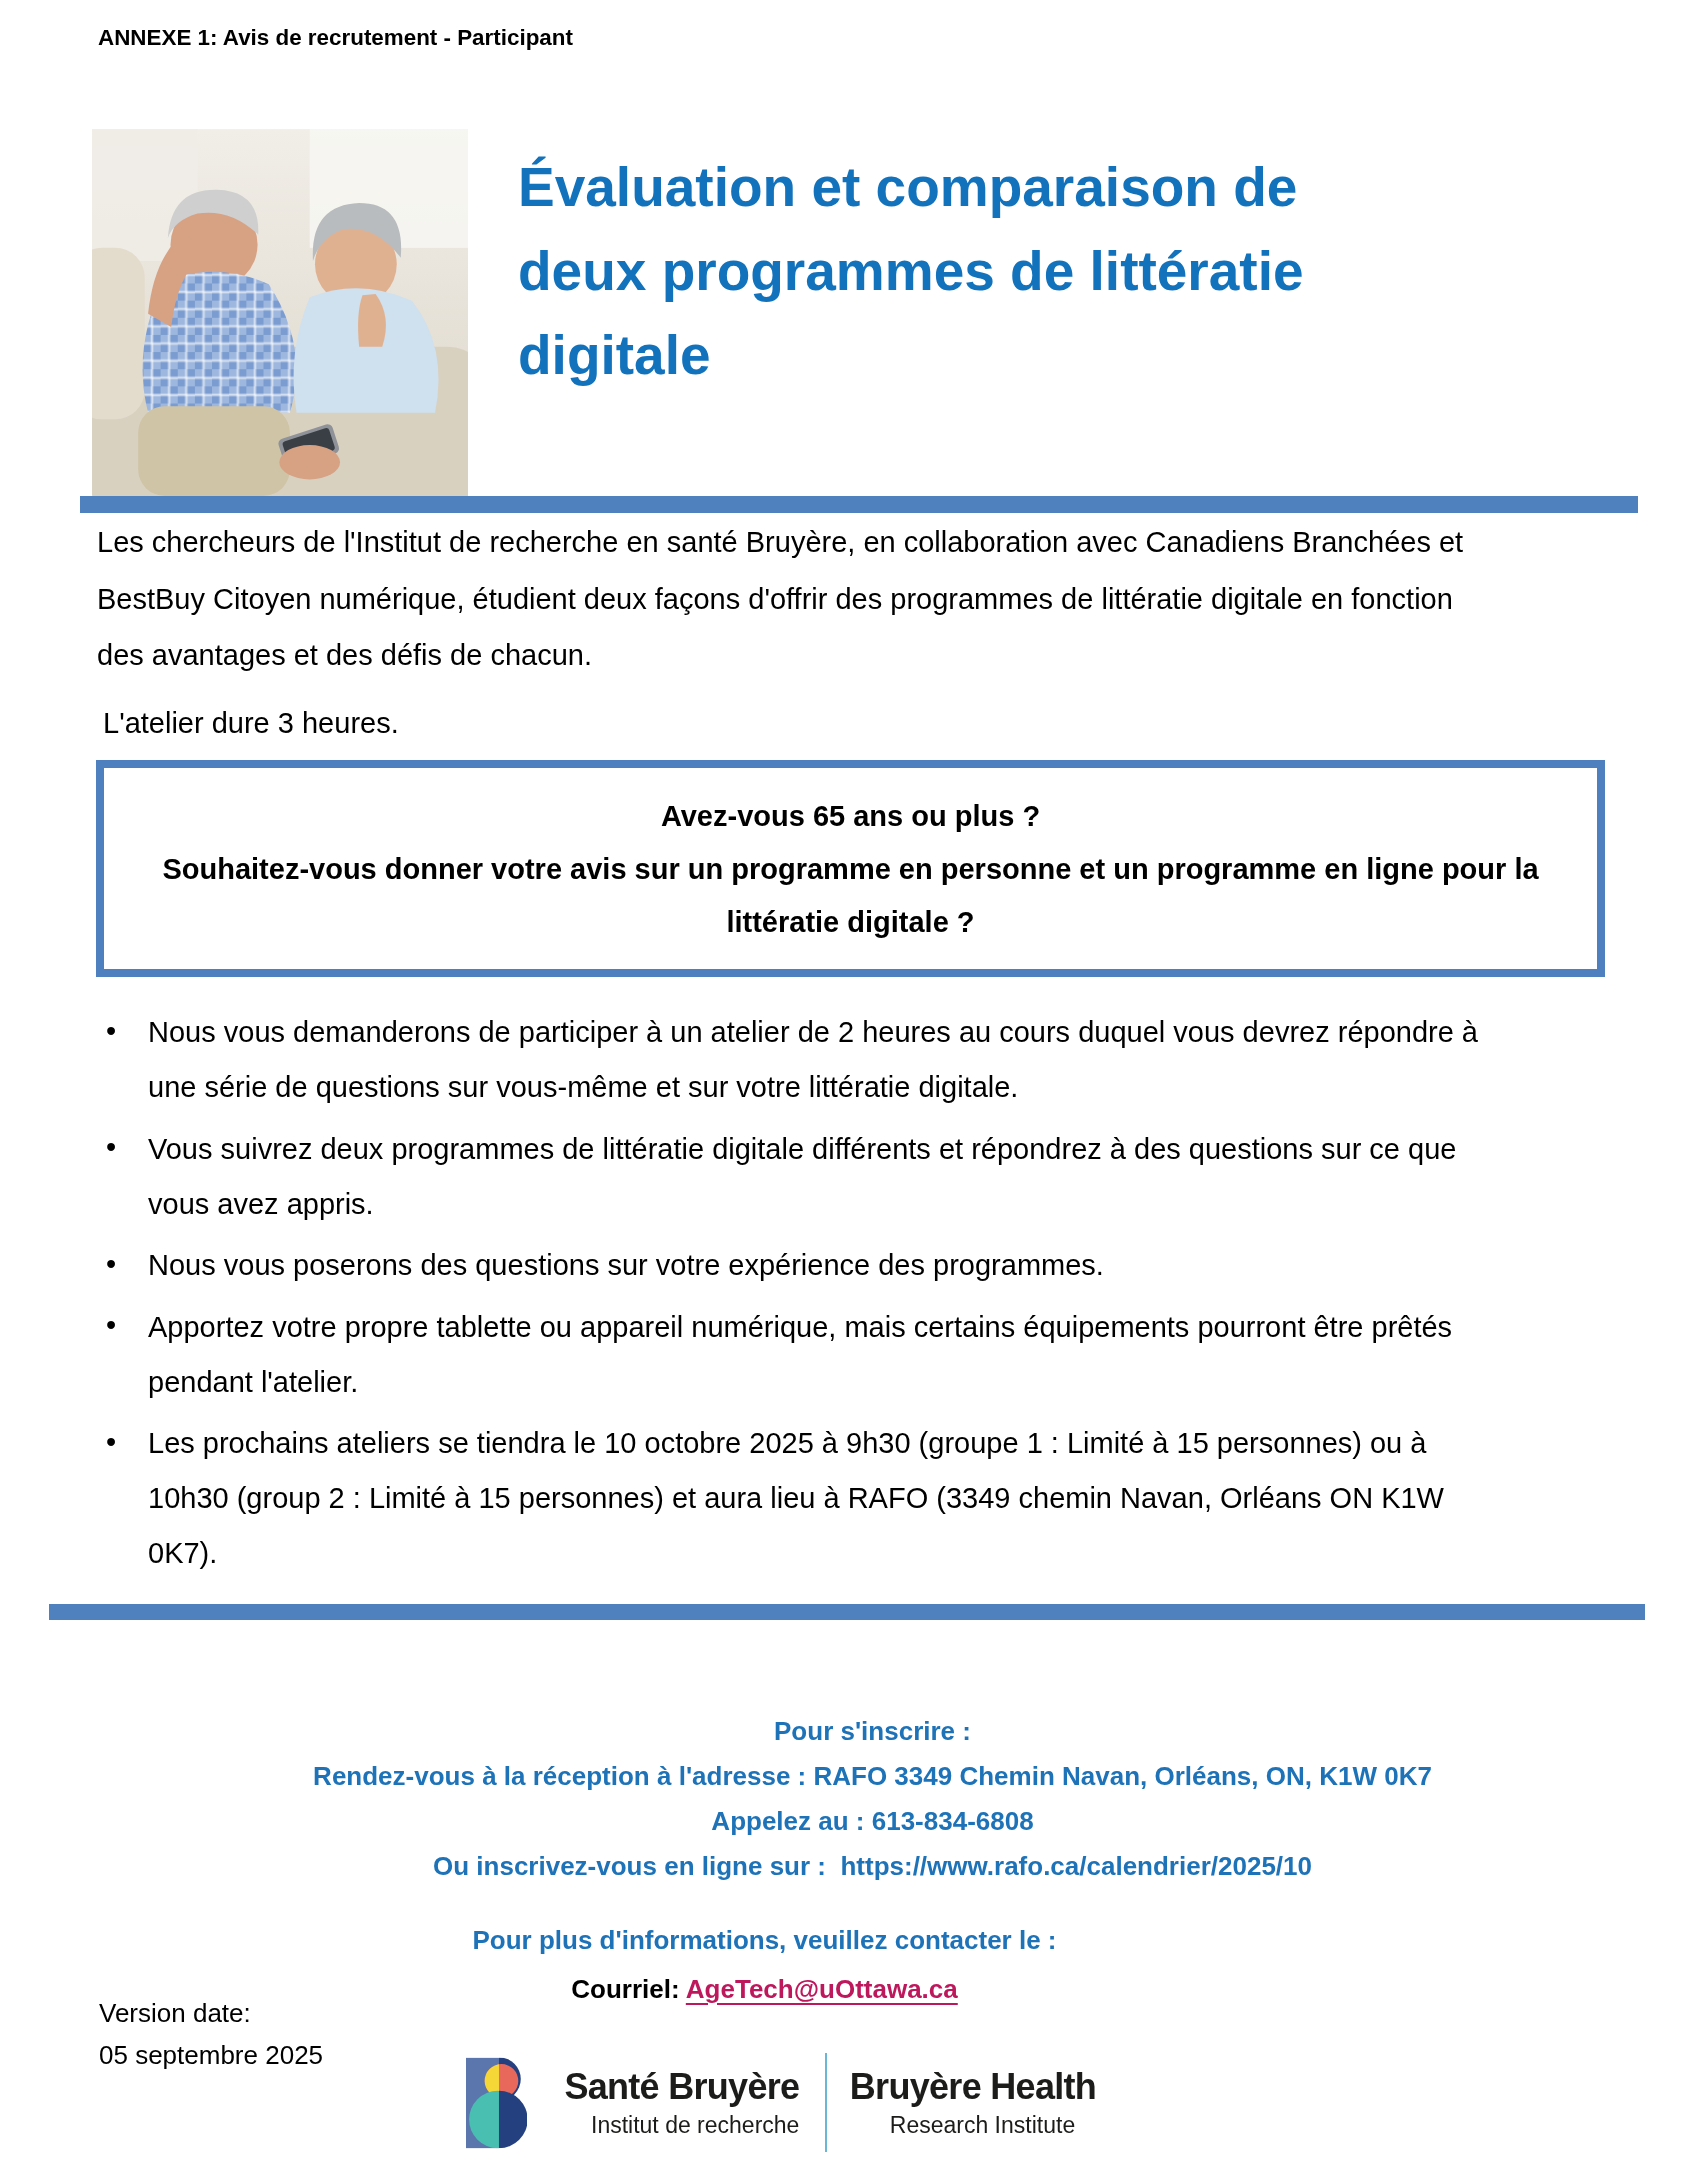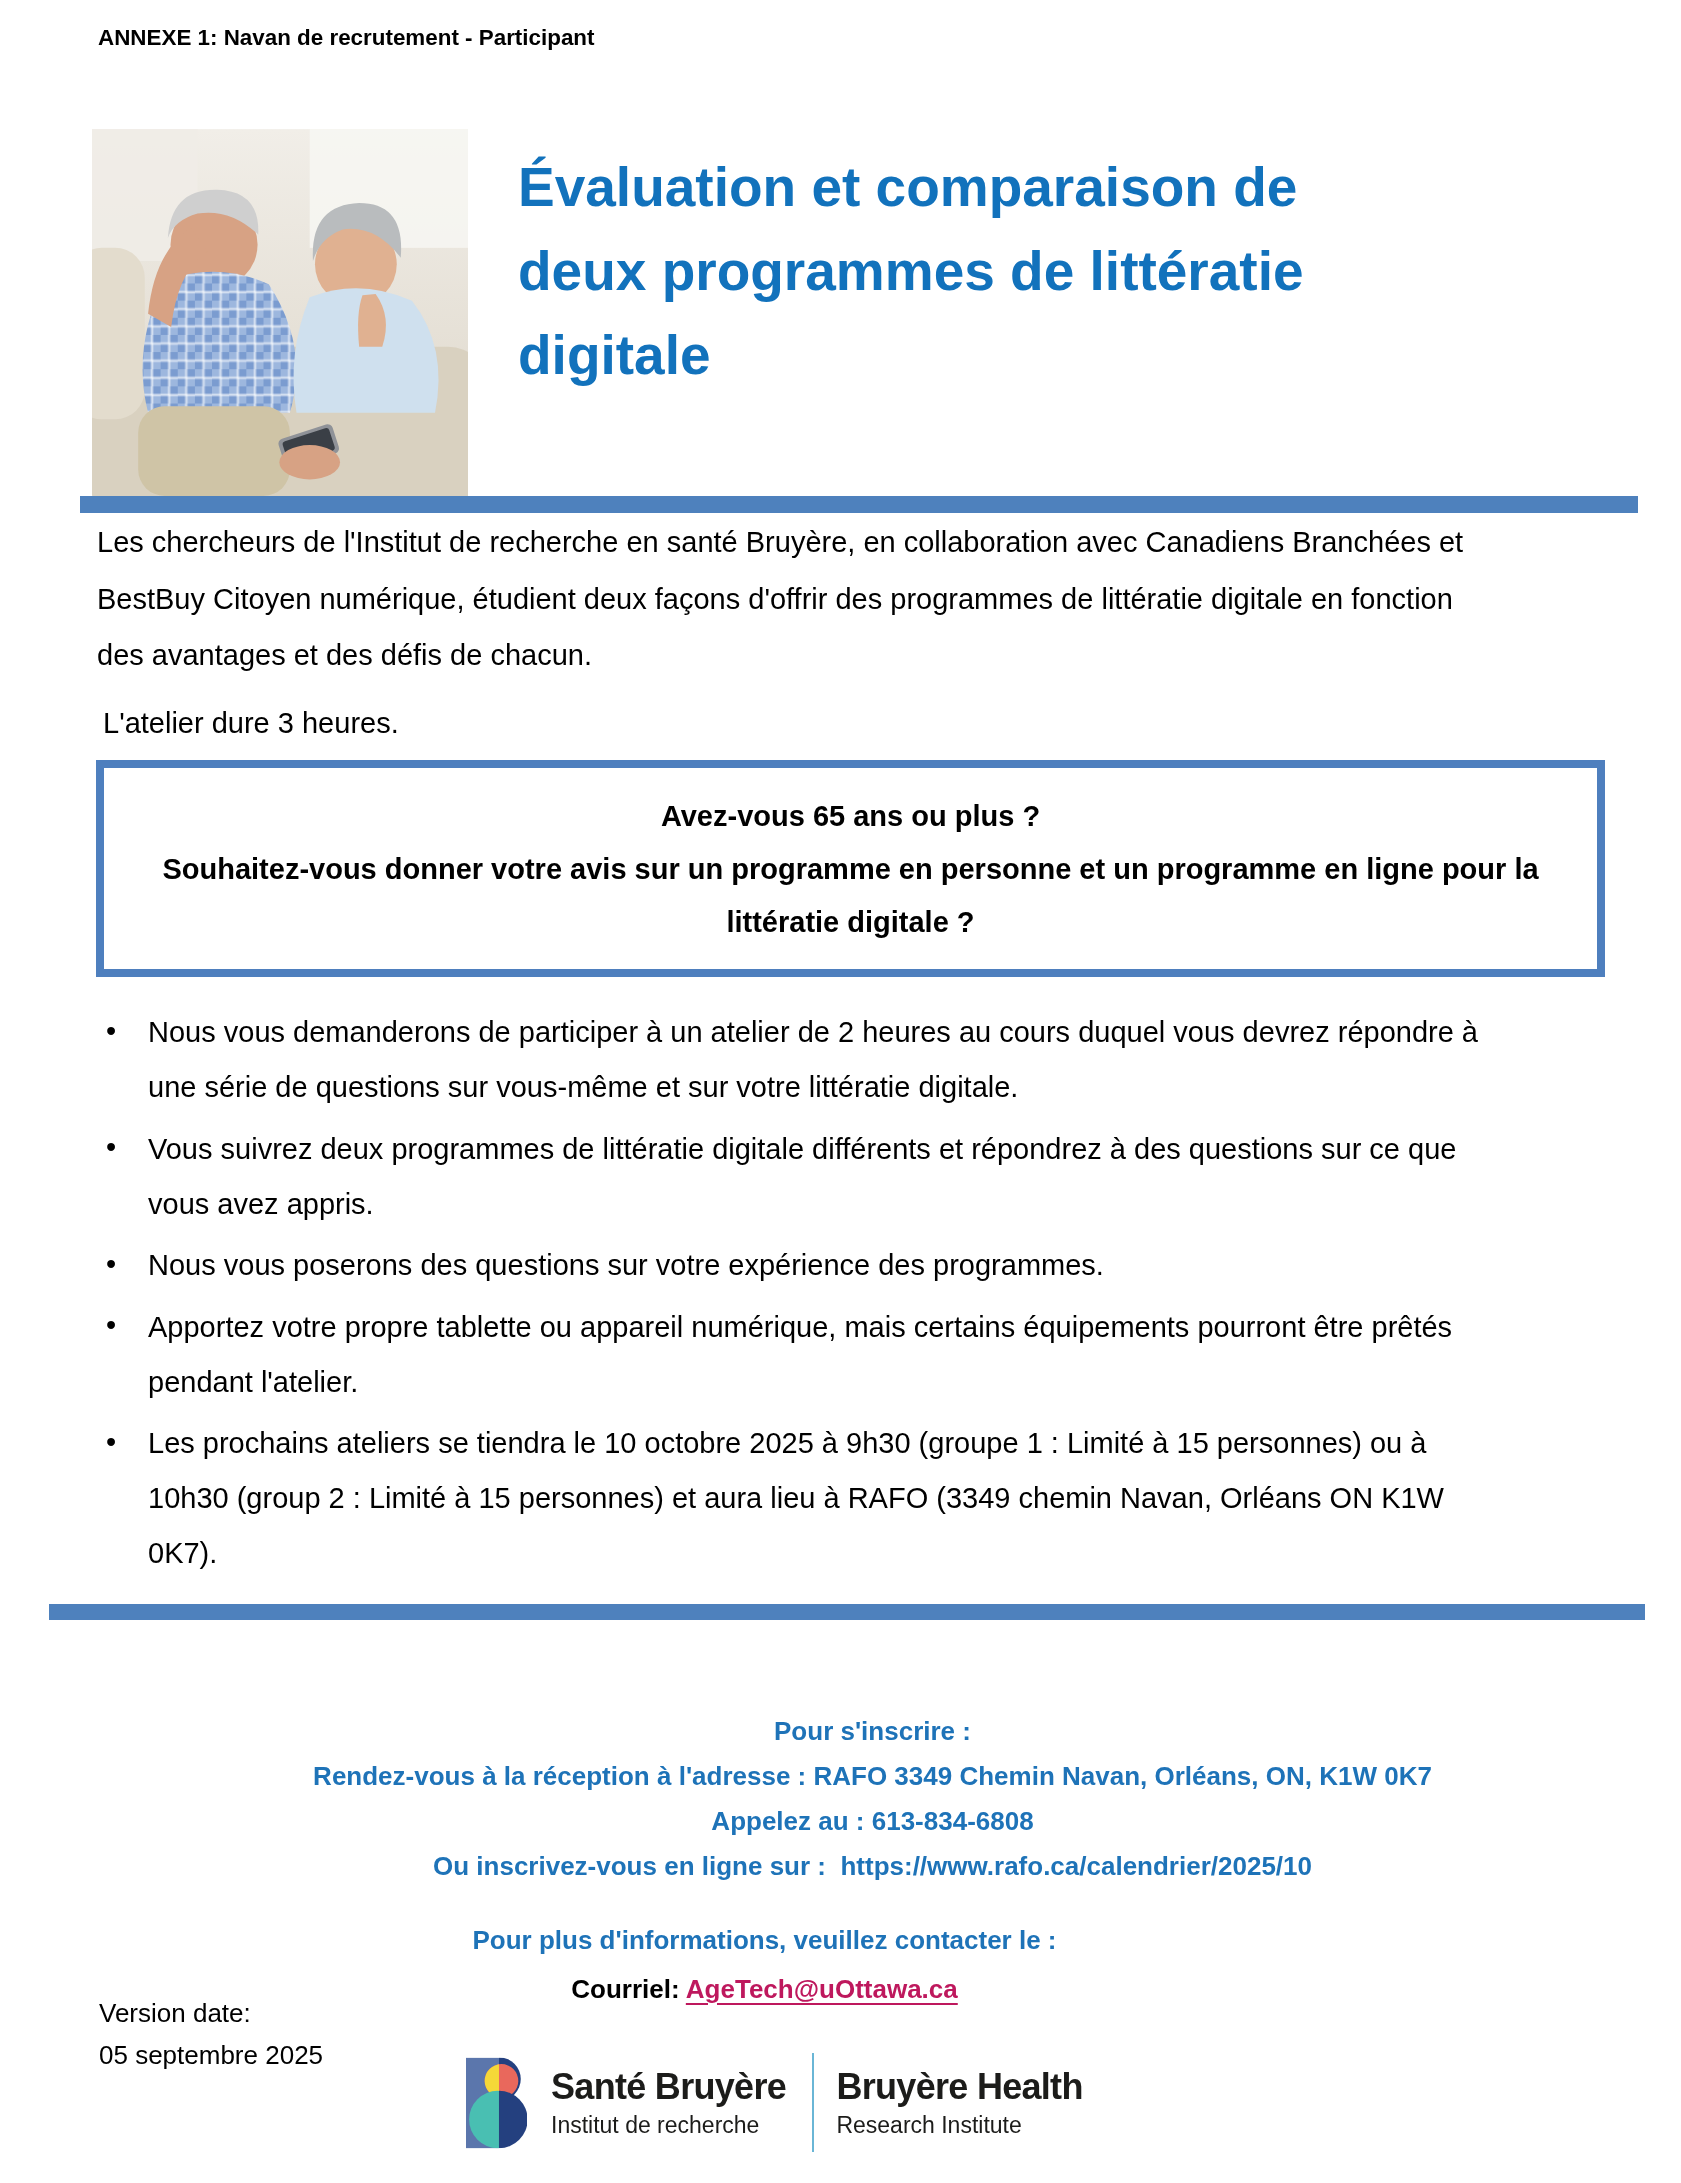--- a/index.html
+++ b/index.html
@@ -79,29 +79,29 @@
     position:absolute;left:99px;top:1992px;
     font-size:26px;line-height:42px;color:#000000;font-weight:normal;
   }
   .logo-row{
     position:absolute;left:466px;top:2053px;
     display:flex;align-items:center;
   }
   .logo-mark{width:61px;height:96px;flex:0 0 auto;}
   .logo-text{margin-left:24px;}
   .logo-name{font-size:36px;font-weight:bold;color:#1c1c1a;letter-spacing:-0.7px;line-height:1.1;text-align:right;}
-  .logo-sub{font-size:23px;color:#1c1c1a;margin-top:6.6px;line-height:1.1;}
+  .logo-sub{font-size:23px;color:#1c1c1a;margin-top:6.6px;line-height:1.1;margin-left:40px;}
   .logo-div{width:2px;height:99px;background:#6AB6D6;margin:0 22.4px 0 26px;flex:0 0 auto;}
 </style>
 </head>
 <body>
 
 <div class="page">
 
-  <div class="annex">ANNEXE 1: Navan de recrutement - Participant</div>
+  <div class="annex">ANNEXE 1: Avis de recrutement - Participant</div>
 
   <div class="photo">
     <svg width="376" height="367" viewBox="0 0 570 556" xmlns="http://www.w3.org/2000/svg">
       <defs>
         <linearGradient id="bg" x1="0" y1="0" x2="0" y2="1">
           <stop offset="0" stop-color="#f1eee8"></stop>
           <stop offset="1" stop-color="#ddd6c9"></stop>
         </linearGradient>
         <pattern id="plaid" width="26" height="26" patternUnits="userSpaceOnUse">
           <rect width="26" height="26" fill="#7b9cd0"></rect>

